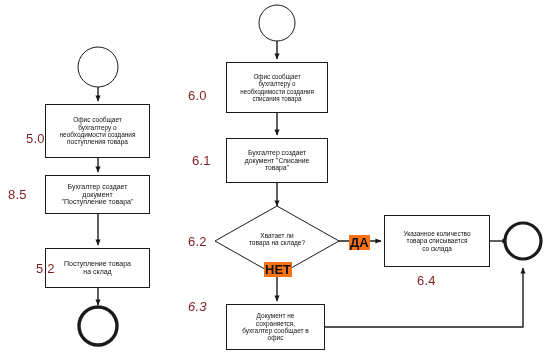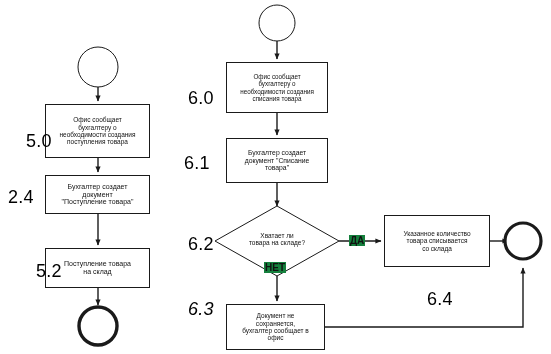--- a/index.html
+++ b/index.html
@@ -37,32 +37,32 @@
     line-height: 1.12;
     padding: 2px 3px;
   }
   .node-box .txt {
     display: block;
     width: 100%;
     white-space: pre-line;
   }
   .step-label {
     position: absolute;
-    color: #000000;
-    font-size: 18px;
+    color: #7f1d1d;
+    font-size: 13px;
     letter-spacing: 0.2px;
     white-space: nowrap;
   }
   .edge-label {
     position: absolute;
     color: #111111;
-    font-size: 10px;
+    font-size: 13px;
     font-weight: bold;
     white-space: nowrap;
-    background: #15803d;
+    background: #f97316;
     padding: 0 1px;
     text-align: center;
   }
   .diamond-text {
     position: absolute;
     text-align: center;
     color: #111111;
     font-size: 6.5px;
     line-height: 1.15;
     white-space: pre-line;
@@ -120,42 +120,42 @@
 необходимости создания
 поступления товара</span>
   </div>
   <div class="step-label" style="left:26px; top:131px;">5.0</div>
 
   <div class="node-box" style="left:45px; top:175px; width:105px; height:39px; font-size:7px;">
     <span class="txt">Бухгалтер создает
 документ
 "Поступление товара"</span>
   </div>
-  <div class="step-label" style="left:8px; top:187px;">2.4</div>
+  <div class="step-label" style="left:8px; top:187px;">8.5</div>
 
   <div class="node-box" style="left:45px; top:248px; width:105px; height:40px; font-size:7px;">
     <span class="txt">Поступление товара
 на склад</span>
   </div>
   <div class="step-label" style="left:8px; top:261px;margin-left:28px;">5.2</div>
 
   <div class="node-box" style="left:226px; top:62px; width:102px; height:51px; font-size:6.3px;">
     <span class="txt">Офис сообщает
 бухгалтеру о
 необходимости создания
 списания товара</span>
   </div>
   <div class="step-label" style="left:188px; top:88px;">6.0</div>
 
   <div class="node-box" style="left:226px; top:138px; width:102px; height:45px; font-size:6.8px;">
     <span class="txt">Бухгалтер создает
 документ "Списание
 товара"</span>
   </div>
-  <div class="step-label" style="left:184px; top:153px;">6.1</div>
+  <div class="step-label" style="left:192px; top:153px;">6.1</div>
 
   <div class="diamond-text" style="left:227px; top:232px; width:100px;">Хватает ли
 товара на складе?</div>
   <div class="step-label" style="left:188px; top:234px;">6.2</div>
 
   <div class="edge-label" style="left:349px; top:235px;">ДА</div>
   <div class="edge-label" style="left:264px; top:262px;">НЕТ</div>
 
   <div class="node-box" style="left:226px; top:304px; width:99px; height:46px; font-size:6.5px;">
     <span class="txt">Документ не
@@ -163,15 +163,15 @@
 бухгалтер сообщает в
 офис</span>
   </div>
   <div class="step-label" style="left:188px; top:299px;font-style:italic;">6.3</div>
 
   <div class="node-box" style="left:384px; top:215px; width:106px; height:52px; font-size:6.5px;">
     <span class="txt">Указанное количество
 товара списывается
 со склада</span>
   </div>
-  <div class="step-label" style="left:427px; top:273px;margin-top:16px;">6.4</div>
+  <div class="step-label" style="left:417px; top:273px;">6.4</div>
 
 </div>
 
 </body></html>

